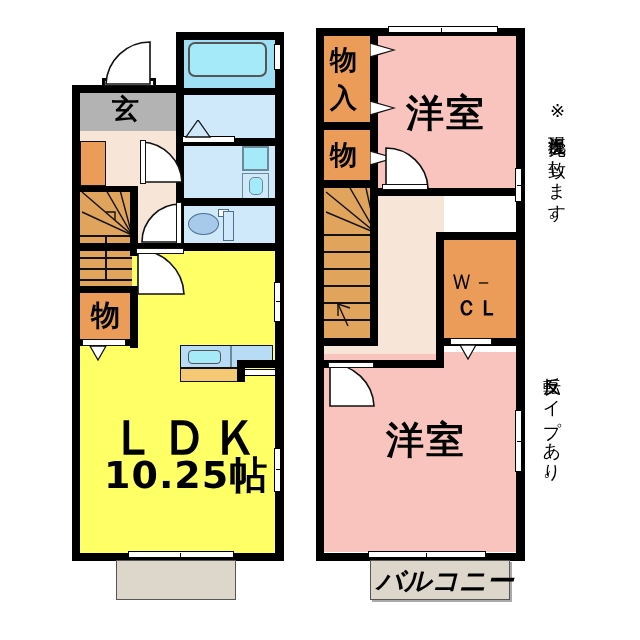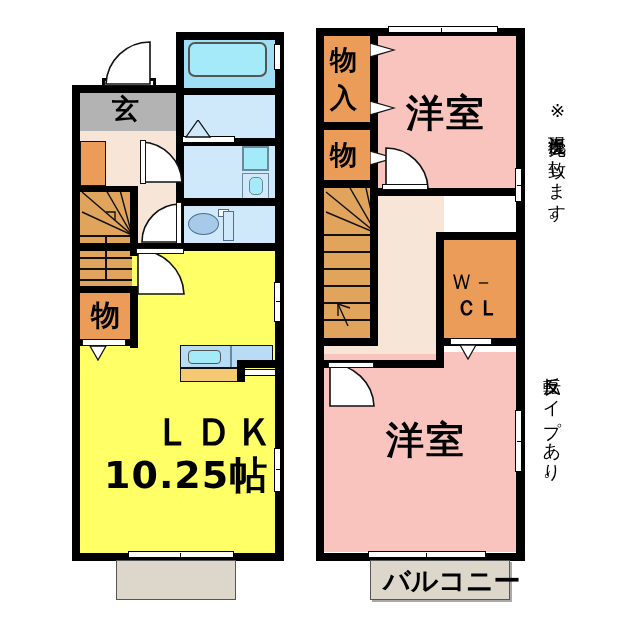--- a/index.html
+++ b/index.html
@@ -135,21 +135,21 @@
     </div>
 
     <div class="abs" style="left:184px;top:120px;width:30px;height:18px;">
       <svg width="30" height="18" style="position:absolute;left:0;top:0;">
           <polygon points="14,0 26,17 2,17" fill="#cfe9fb" stroke="#111" stroke-width="1.3"></polygon>
         </svg>
     </div>
 
     <div class="lbl" style="left:112px;top:95px;font-size:27px;">玄</div>
     <div class="lbl" style="left:91px;top:301px;font-size:29px;">物</div>
-    <div class="lbl" style="left:110px;top:413px;font-size:38px;letter-spacing:3px;margin-left:44px;">ＬＤＫ</div>
+    <div class="lbl" style="left:110px;top:413px;font-size:48px;letter-spacing:3px;">ＬＤＫ</div>
     <div class="lbl" style="left:104px;top:456px;font-size:38px;letter-spacing:1px;">10.25帖</div>
 
     <div class="abs" style="left:116px;top:560px;width:120px;height:40px;background:#ddd6cb;border:1.2px solid #555;"></div>
   </div>
 
   <div class="abs" style="left:310px;top:0;width:330px;height:640px;">
 
     <div class="abs" style="left:68px;top:34px;width:138px;height:160px;background:#f9c4bd;"></div>
     <div class="abs" style="left:12px;top:352px;width:194px;height:200px;background:#f9c4bd;"></div>
     <div class="abs" style="left:12px;top:194px;width:122px;height:160px;background:#f7e5d7;"></div>
@@ -240,19 +240,19 @@
 
     <div class="lbl" style="left:20px;top:46px;font-size:27px;">物</div>
     <div class="lbl" style="left:20px;top:84px;font-size:27px;">入</div>
     <div class="lbl" style="left:20px;top:141px;font-size:27px;">物</div>
     <div class="lbl" style="left:96px;top:94px;font-size:38px;letter-spacing:2px;">洋室</div>
     <div class="lbl" style="left:141px;top:272px;font-size:21px;font-weight:400;letter-spacing:1px;">Ｗ－</div>
     <div class="lbl" style="left:146px;top:298px;font-size:21px;font-weight:700;letter-spacing:1px;">ＣＬ</div>
     <div class="lbl" style="left:76px;top:421px;font-size:38px;letter-spacing:2px;">洋室</div>
 
     <div class="abs" style="left:60px;top:560px;width:140px;height:40px;background:#ddd6cb;border:1.2px solid #555;box-shadow:2px 2px 0 #aaa;"></div>
-    <div class="lbl" style="left:73px;top:567px;font-size:27px;letter-spacing:0px;">バルコニー</div>
+    <div class="lbl" style="left:66px;top:567px;font-size:27px;letter-spacing:0px;font-style:italic;">バルコニー</div>
   </div>
 
   <div class="vtext" style="left:545px;top:100px;height:230px;font-size:18px;">※現況優先と致します。</div>
   <div class="vtext" style="left:540px;top:363px;height:190px;font-size:18px;">反転タイプあり。</div>
 
 </div>
 
 </body></html>

